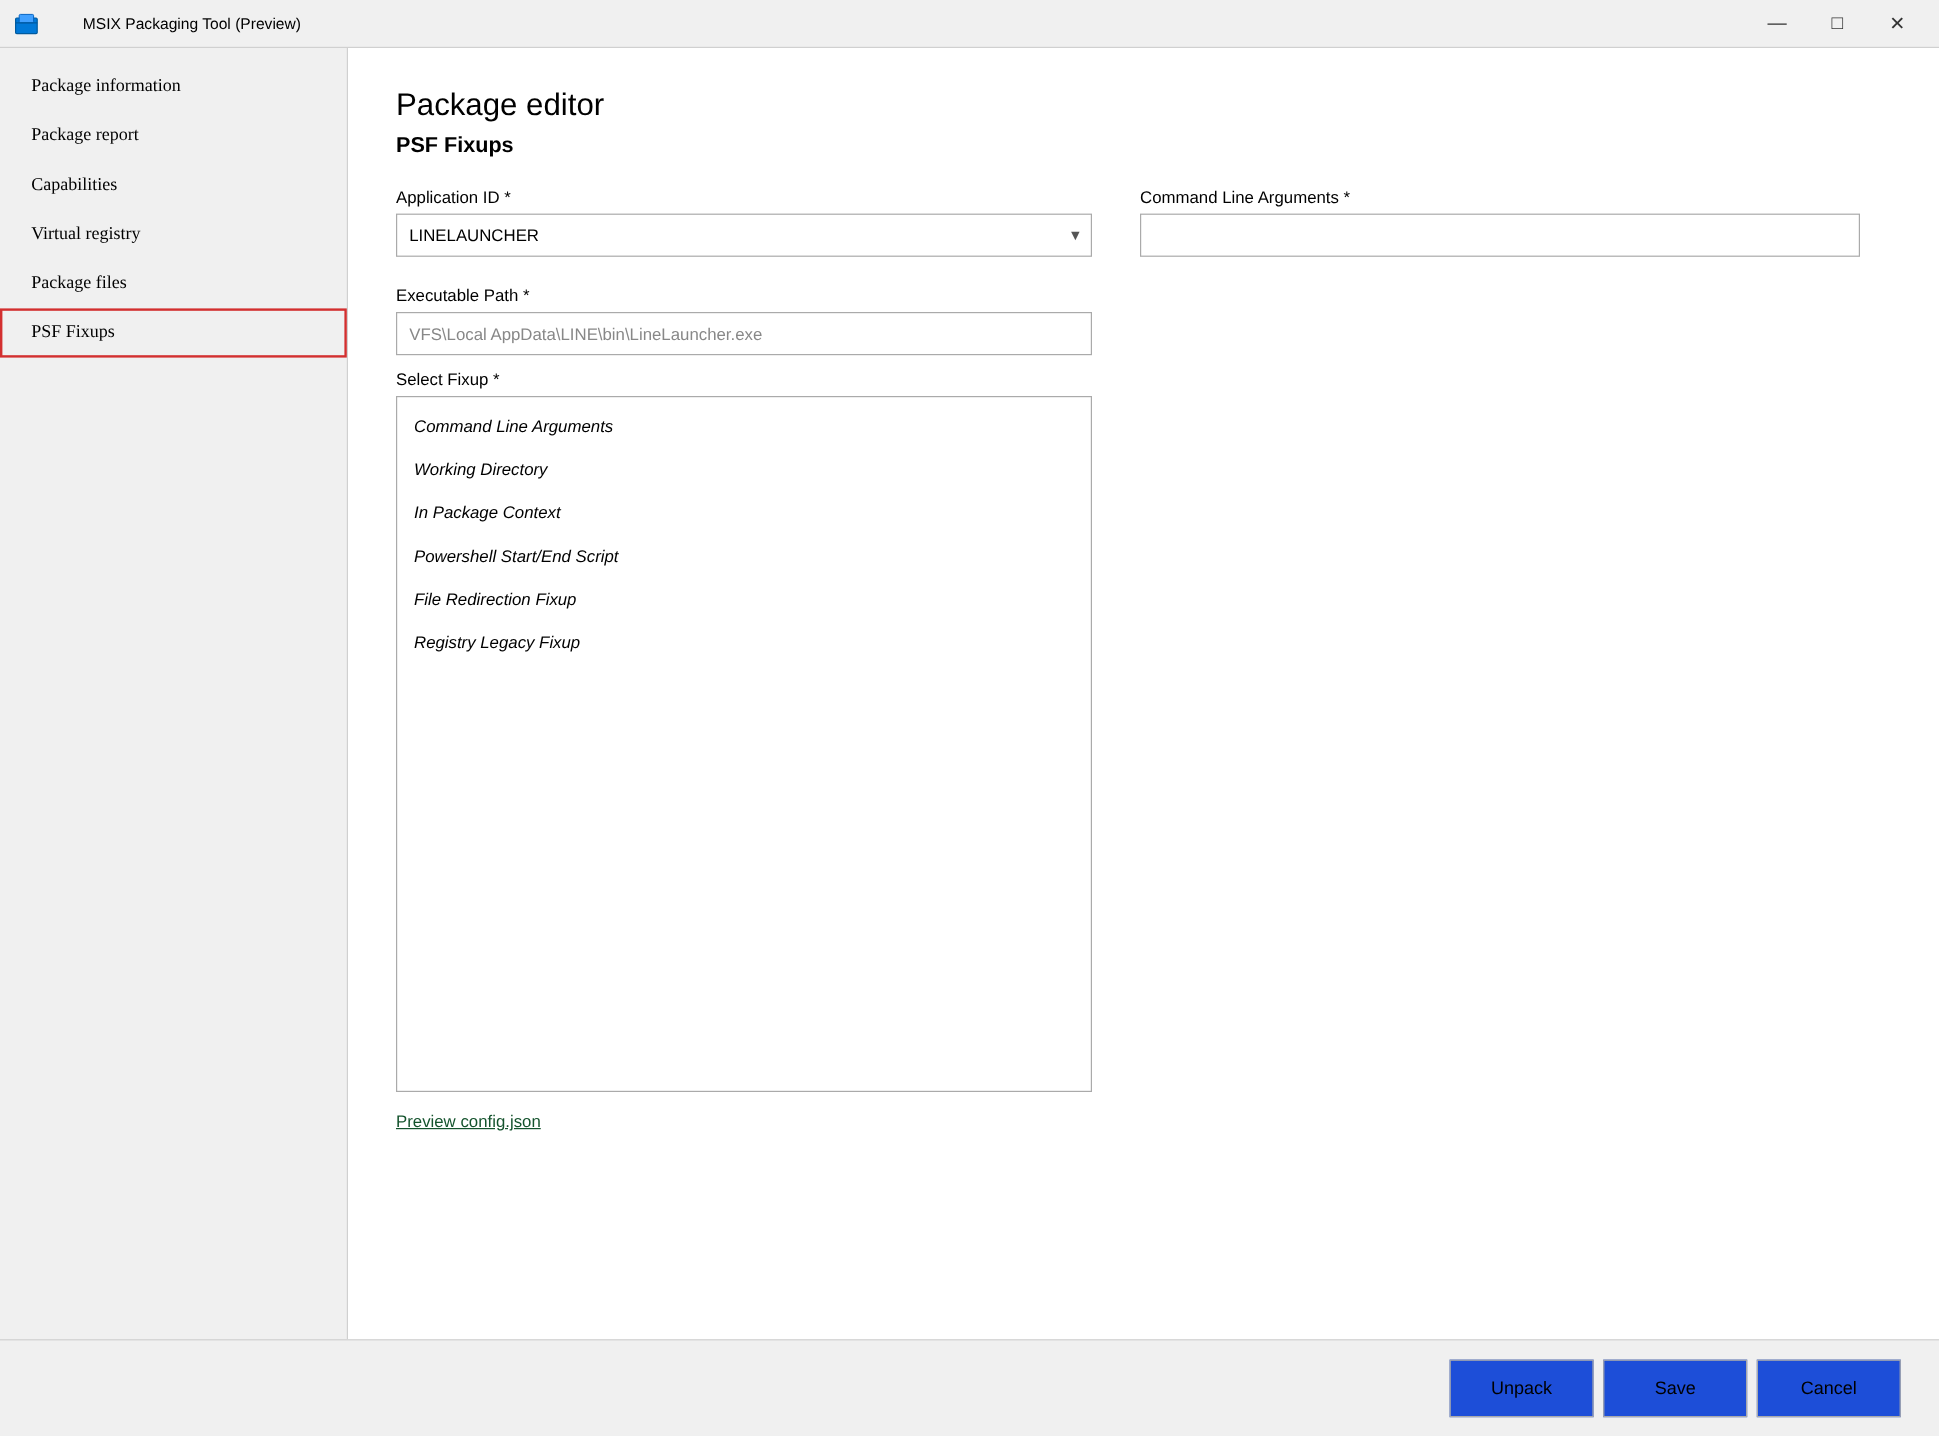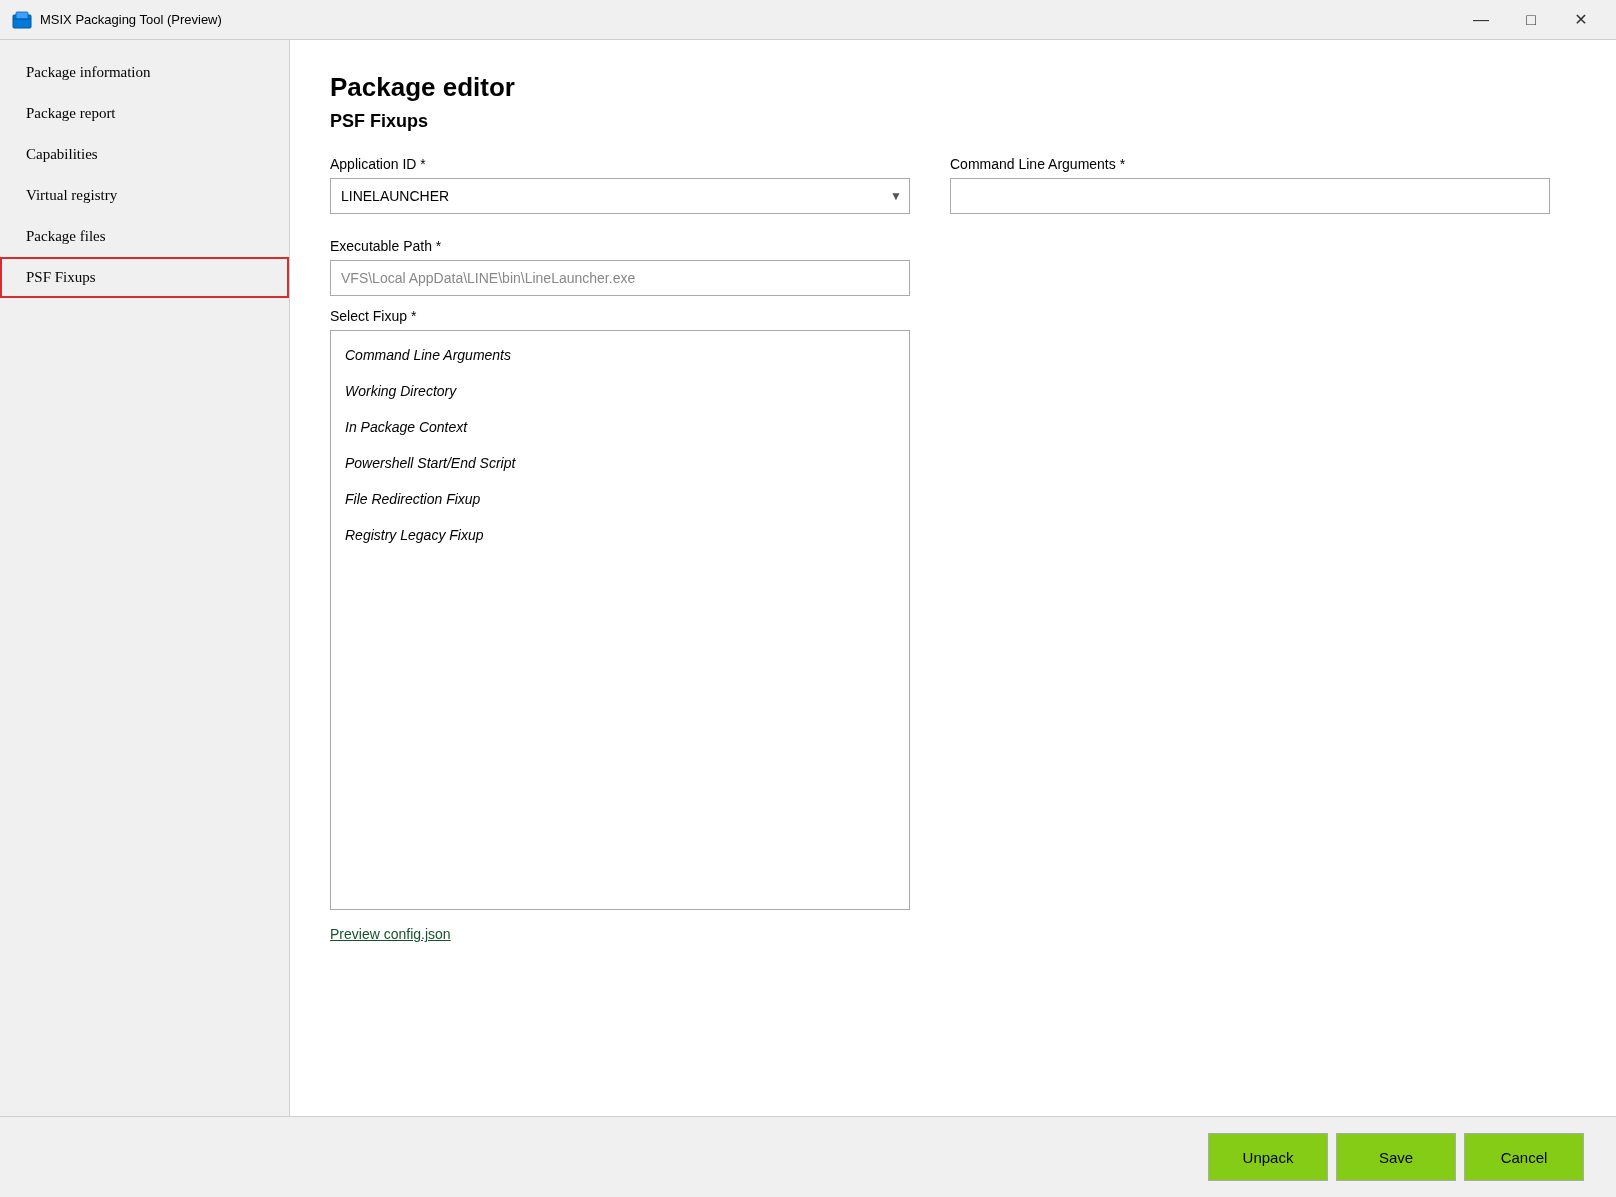--- a/index.html
+++ b/index.html
@@ -27,20 +27,21 @@
     .title-bar-icon {
       width: 20px;
       height: 20px;
       margin-right: 8px;
       flex-shrink: 0;
     }
     .title-bar-text {
       font-size: 13px;
       color: #000;
       flex: 1;
+      margin-left: 29px;
     }
     .title-bar-controls {
       display: flex;
       gap: 4px;
     }
     .title-bar-btn {
       width: 46px;
       height: 32px;
       display: flex;
       align-items: center;
@@ -85,21 +86,21 @@
     .content {
       flex: 1;
       background: #fff;
       padding: 32px 40px;
       overflow-y: auto;
       position: relative;
     }
 
     .page-title {
       font-size: 26px;
-      font-weight: 700;
+      font-weight: 400;
       color: #000;
       margin-bottom: 8px;
     }
     .section-title {
       font-size: 18px;
       color: #000;
       margin-bottom: 24px;
     }
 
     
@@ -200,21 +201,21 @@
       border-top: 1px solid #d0d0d0;
       gap: 8px;
     }
     .btn {
       min-width: 120px;
       height: 48px;
       padding: 0 24px;
       font-size: 15px;
       cursor: pointer;
       border: 1px solid #aaa;
-      background: #84cc16;
+      background: #1d4ed8;
       color: #000;
     }
   </style>
 </head>
 <body>
 
 <div class="title-bar">
   <div class="title-bar-icon">
     <svg width="20" height="20" viewBox="0 0 20 20">
       <rect x="1" y="5" width="18" height="13" rx="1" fill="#0078d7" stroke="#005a9e" stroke-width="1"></rect>

